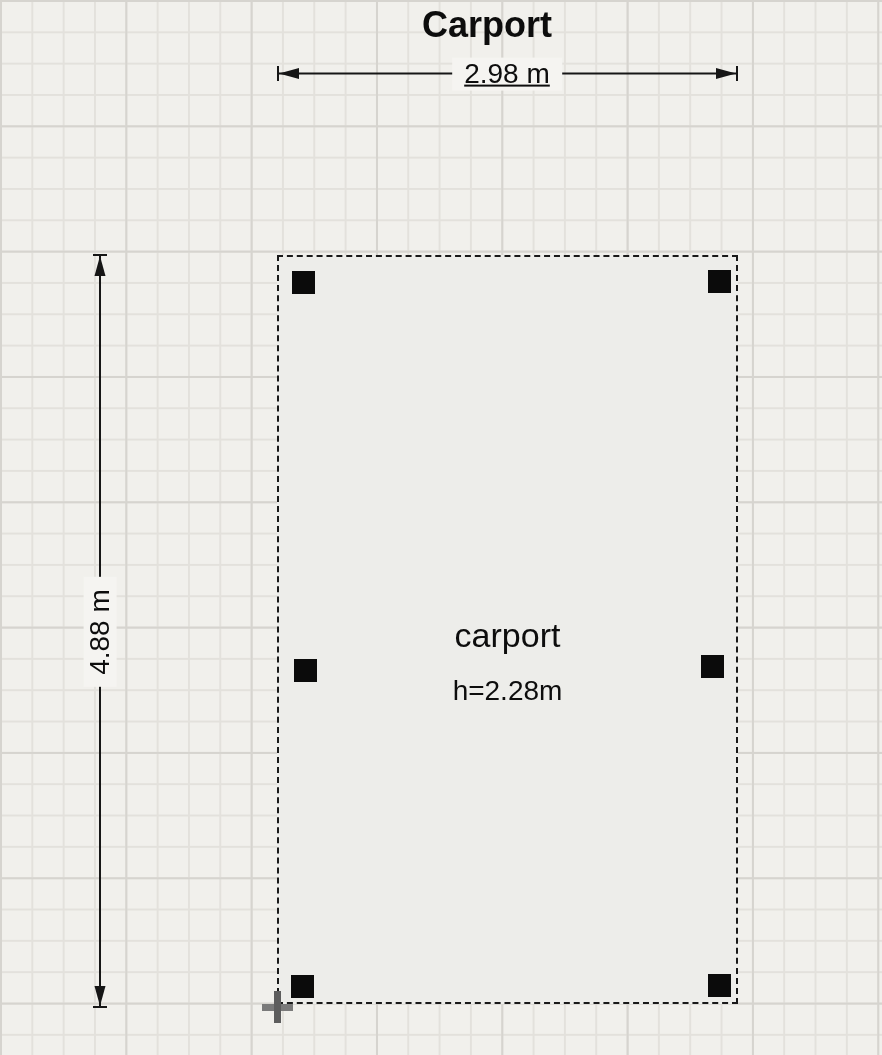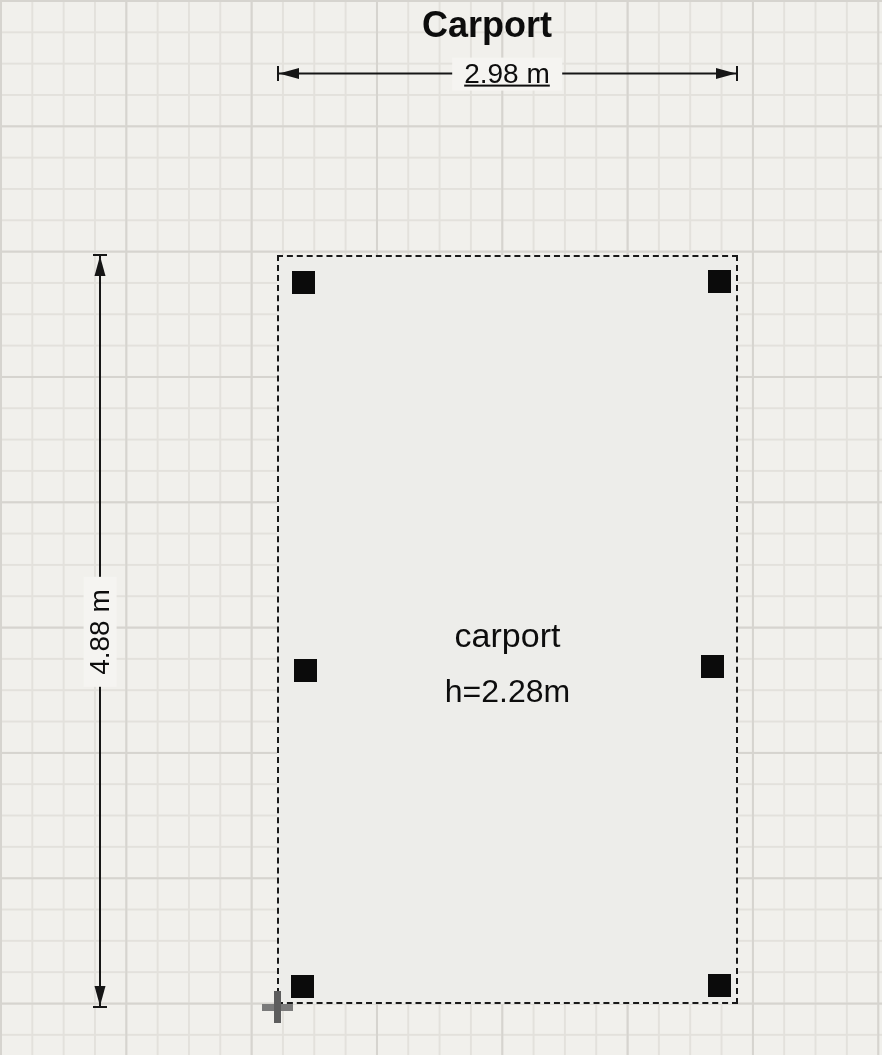--- a/index.html
+++ b/index.html
@@ -88,21 +88,21 @@
     top: 378px;
     transform: translate(-50%, -50%);
     font-size: 34px;
     white-space: nowrap;
   }
   .room-height {
     position: absolute;
     left: 50%;
     top: 434px;
     transform: translate(-50%, -50%);
-    font-size: 32px;
+    font-size: 28px;
     white-space: nowrap;
   }
 
   .cursor-cross {
     position: absolute;
     left: 262px;
     top: 991px;
     width: 31px;
     height: 32px;
   }

